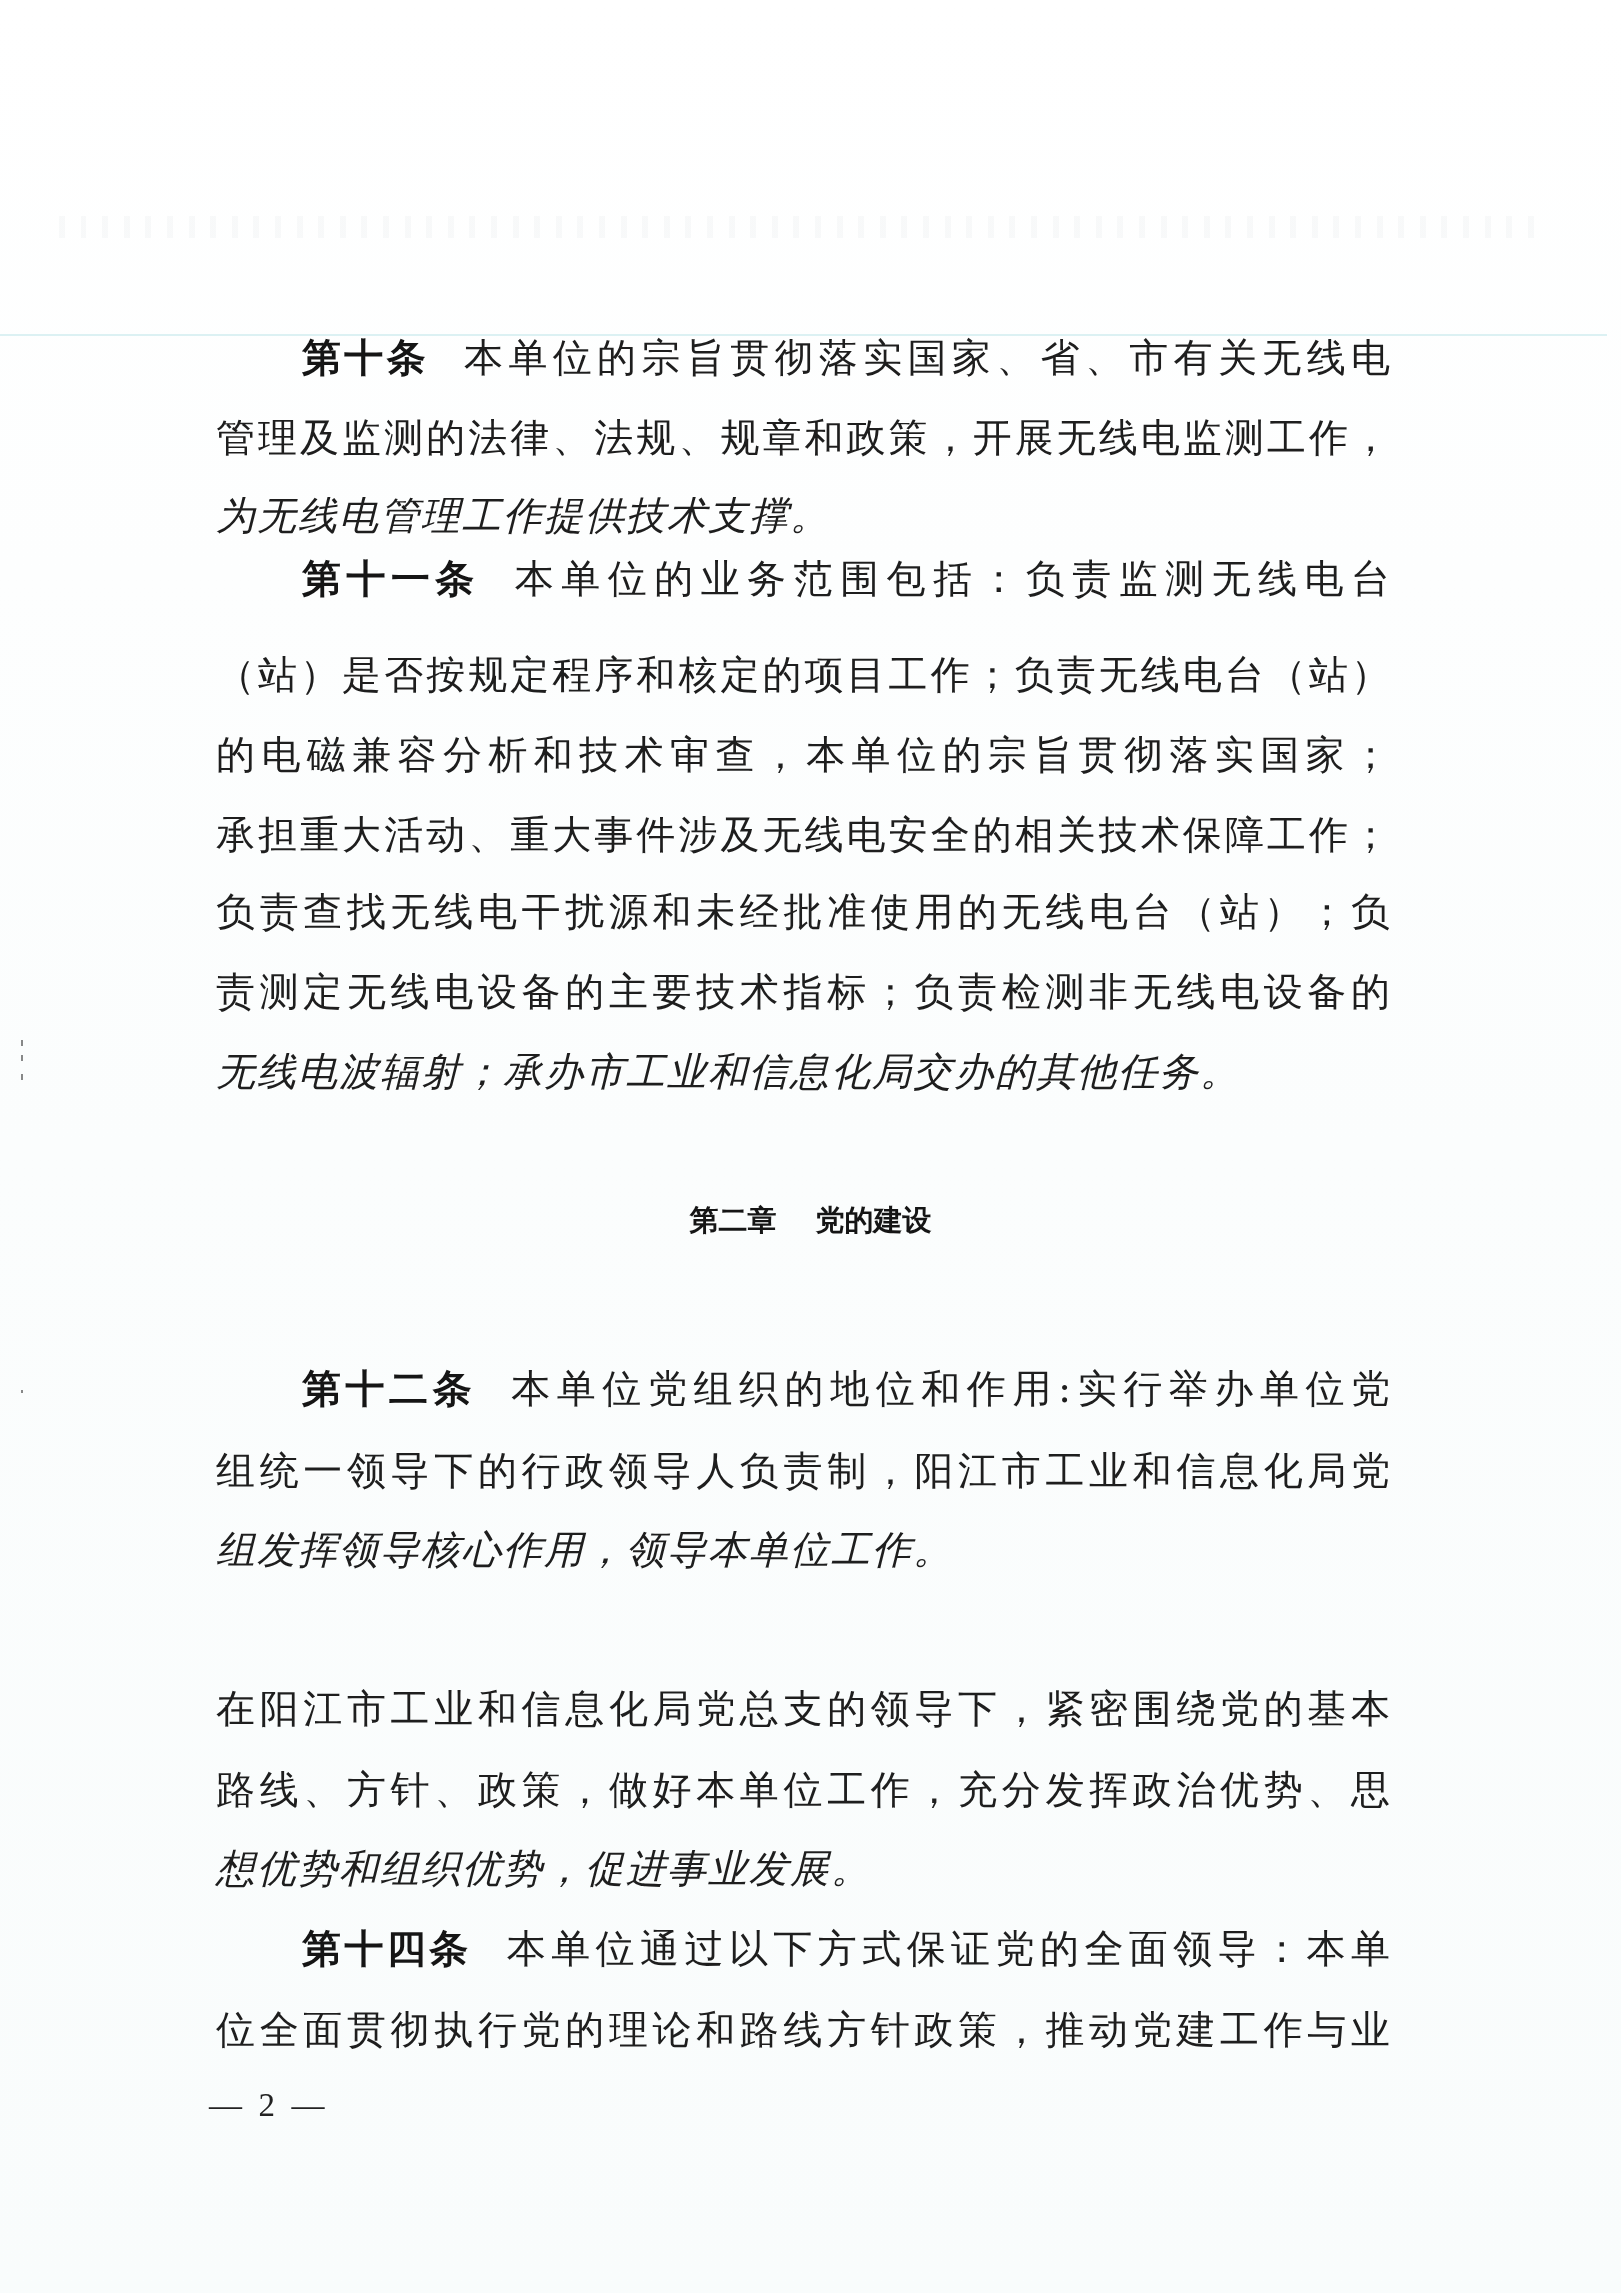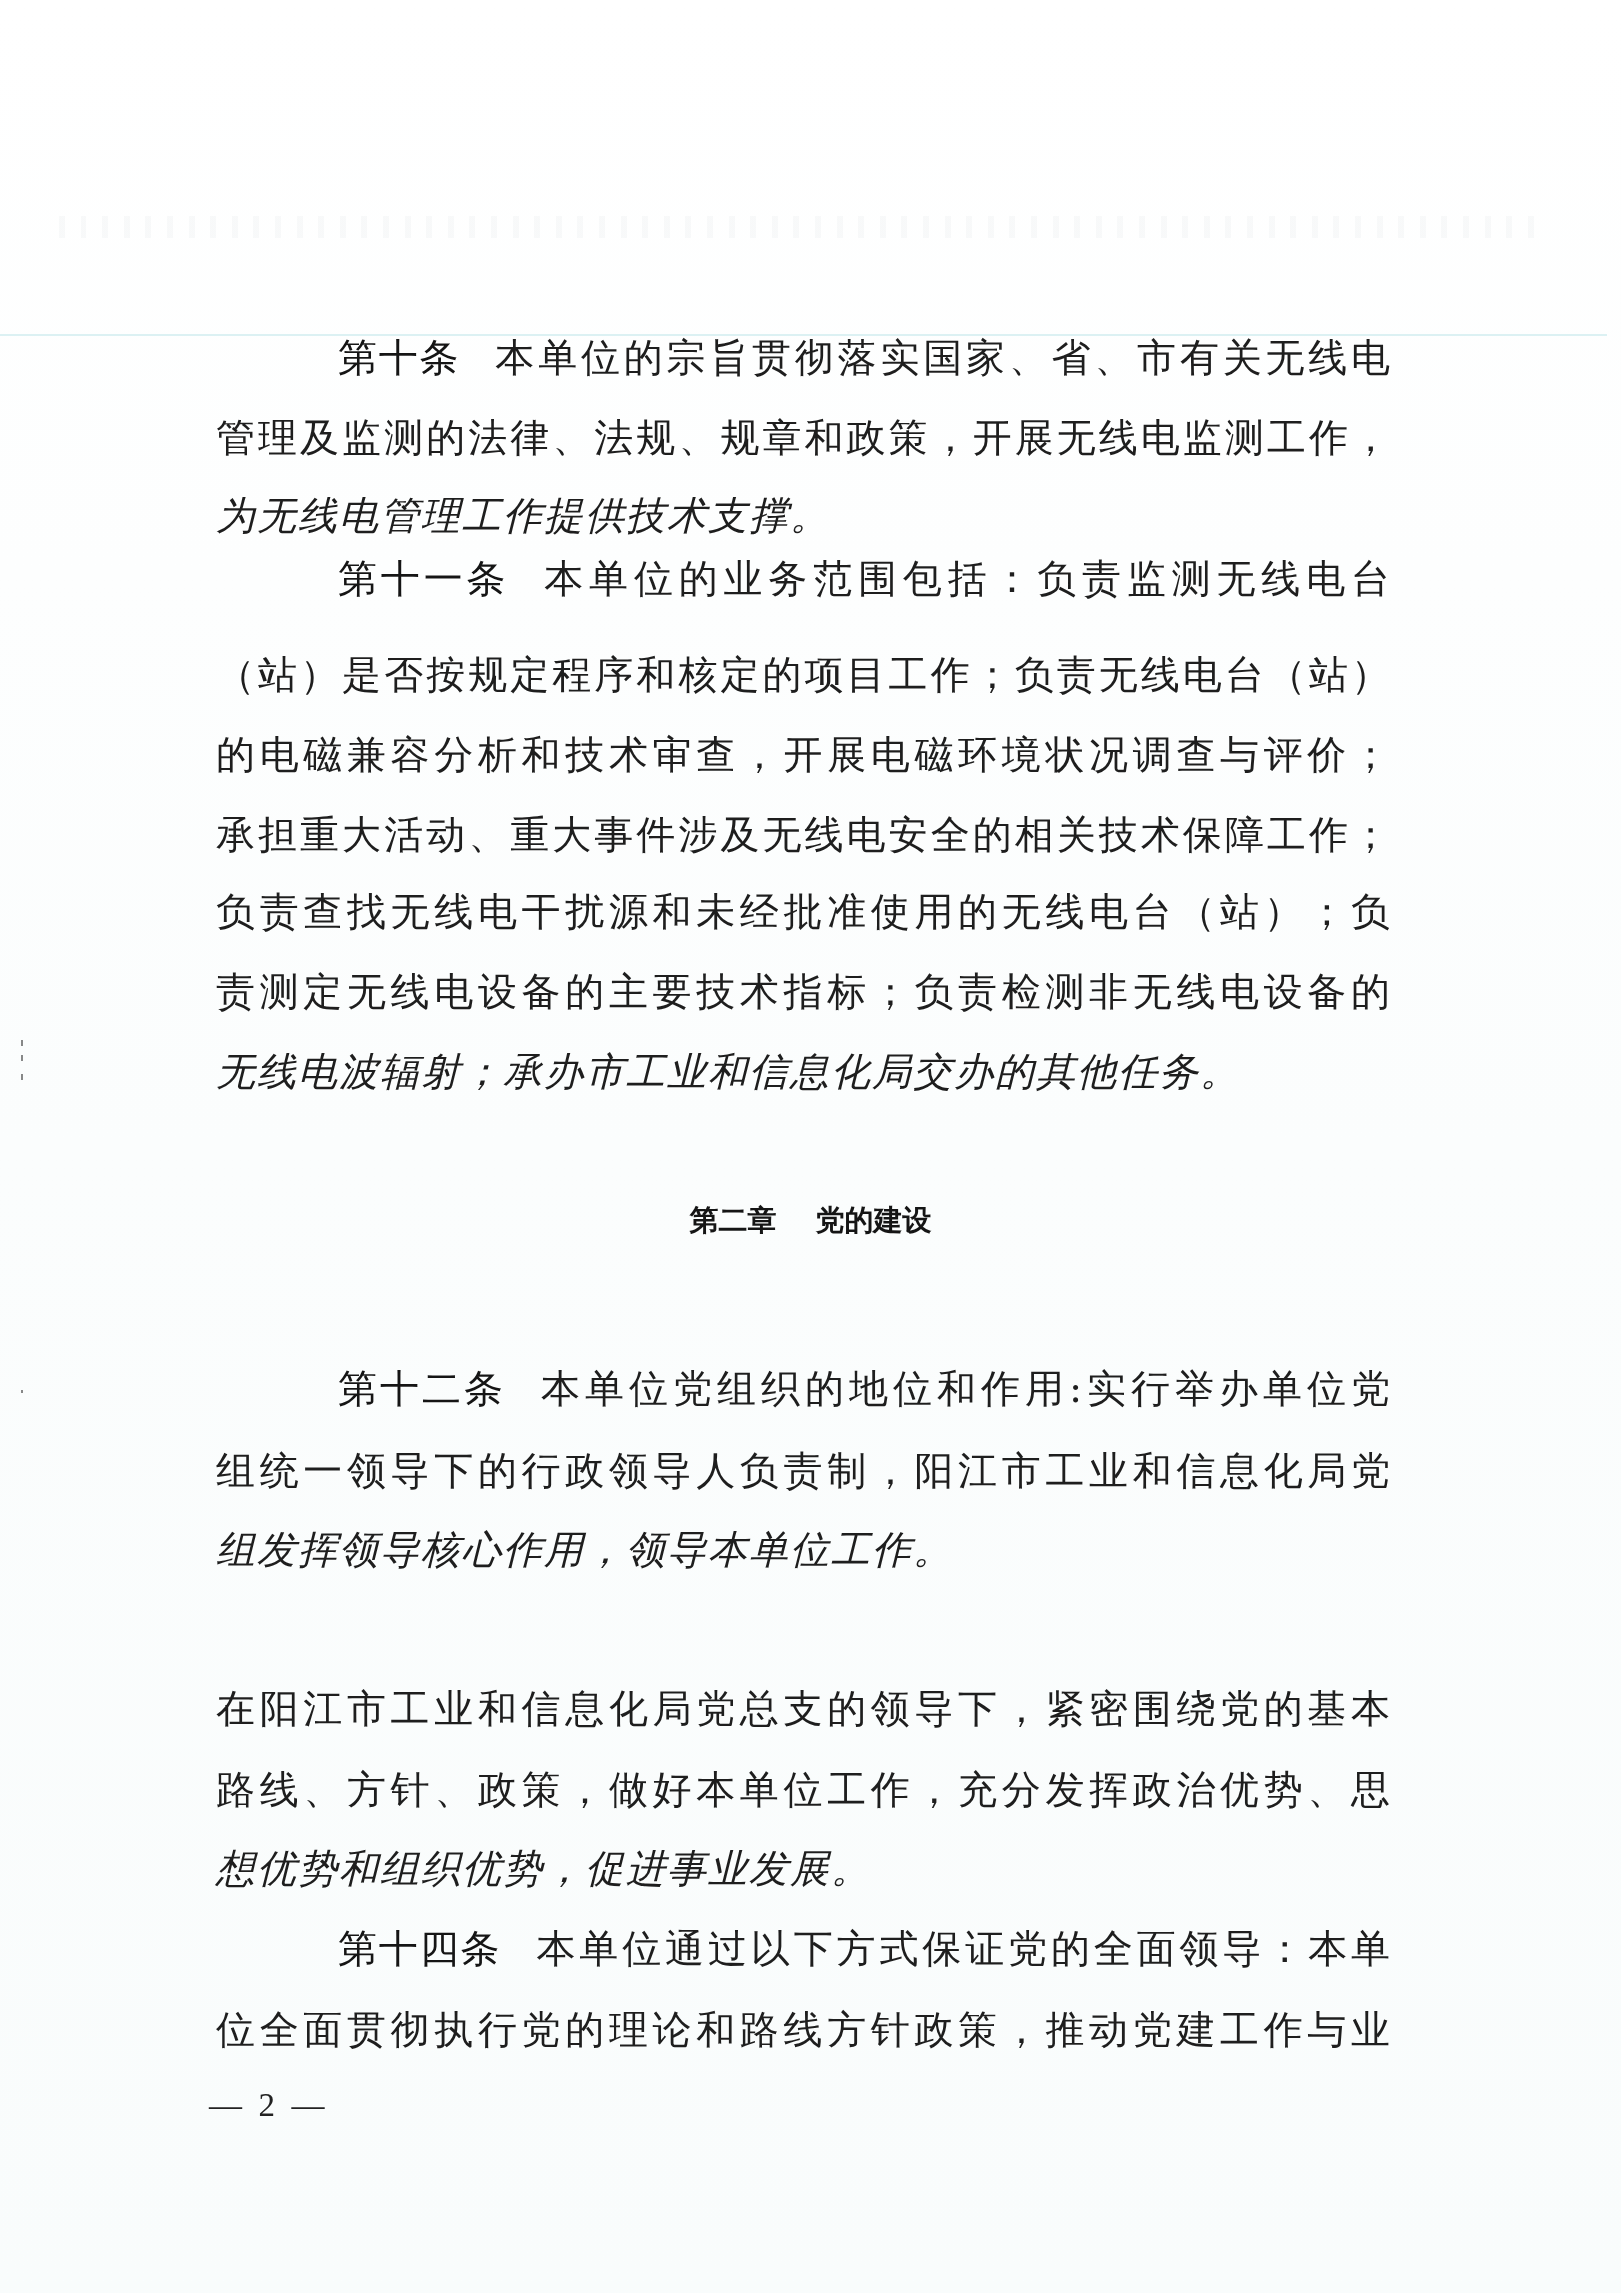--- a/index.html
+++ b/index.html
@@ -67,25 +67,24 @@
     .line.last {
       text-align-last: left;
       font-style: italic;
     }
     .line.first {
       left: 302px;
       width: 1090px;
     }
     .article-no {
       font-family: "DejaVu Sans", "Liberation Sans", sans-serif;
-      font-weight: normal;
+      font-weight: bold;
       color: #151515;
       margin-right: 35px;
       letter-spacing: 0px;
-      margin-left: 36px;
     }
     .chapter-title {
       position: absolute;
       left: 0;
       width: 1621px;
       top: 1196px;
       height: 49px;
       line-height: 49px;
       font-size: 29px;
       text-align: center;
@@ -132,21 +131,21 @@
     <span>为无线电管理工作提供技术支撑。</span>
   </div>
 
   <div class="line first" style="top:555px">
     <span class="article-no">第十一条</span><span>本单位的业务范围包括：负责监测无线电台</span>
   </div>
   <div class="line" style="top:651px">
     <span>（站）是否按规定程序和核定的项目工作；负责无线电台（站）</span>
   </div>
   <div class="line" style="top:731px">
-    <span>的电磁兼容分析和技术审查，开展电磁环境状况调查与评价；</span>
+    <span>的电磁兼容分析和技术审查，本单位的宗旨贯彻落实国家；</span>
   </div>
   <div class="line" style="top:811px">
     <span>承担重大活动、重大事件涉及无线电安全的相关技术保障工作；</span>
   </div>
   <div class="line" style="top:888px">
     <span>负责查找无线电干扰源和未经批准使用的无线电台（站）；负</span>
   </div>
   <div class="line" style="top:968px">
     <span>责测定无线电设备的主要技术指标；负责检测非无线电设备的</span>
   </div>

